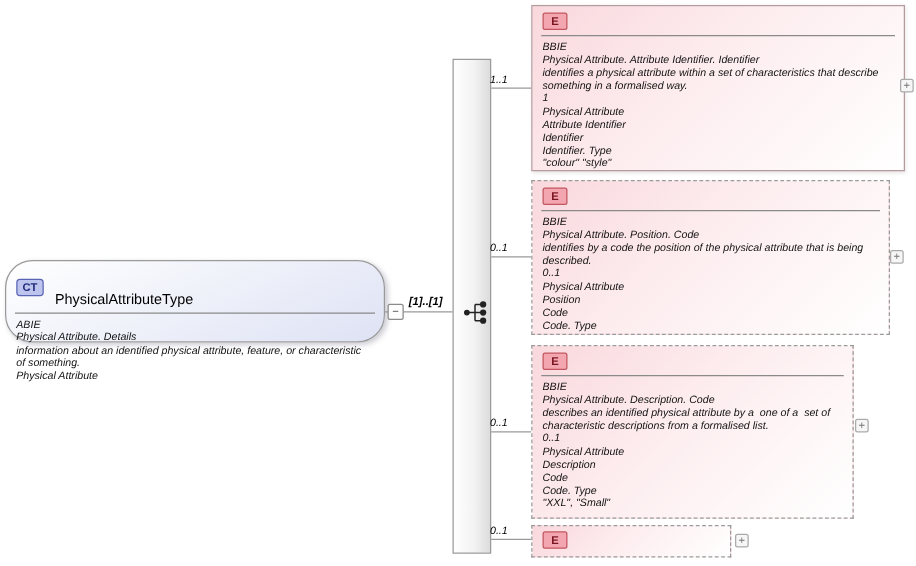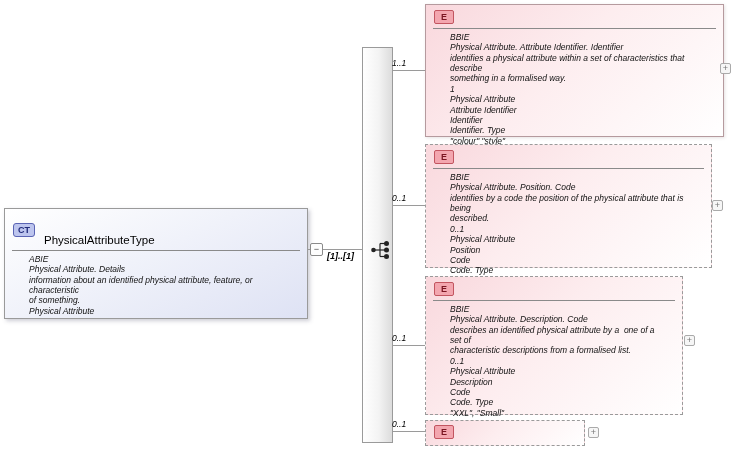--- a/index.html
+++ b/index.html
@@ -3,36 +3,36 @@
 <meta charset="utf-8">
 <style>
   * { margin: 0; padding: 0; box-sizing: border-box; }
   body { background: #fff; font-family: "Liberation Sans", sans-serif; }
   .canvas {
     position: relative; width: 733px; height: 453px;
     background: #fff; overflow: hidden;
   }
   
   .ct-box {
-    position: absolute; left: 4px; top: 208px; width: 304px; height: 111px;
-    border: 1px solid #9a9a9a; border-radius: 0;
+    position: absolute; left: 4px; top: 208px; width: 304px; height: 66px;
+    border: 1px solid #9a9a9a; border-radius: 22px;
     background: linear-gradient(155deg, #ffffff 0%, #f0f2fa 45%, #dee2f4 100%);
     box-shadow: 2px 2px 4px rgba(60,60,90,0.25);
   }
   .ct-header { display: flex; align-items: center; padding: 5px 8px 3px 8px; }
   .ct-badge {
     display: inline-block; width: 22px; text-align: center;
     font-size: 9px; font-weight: bold; color: #202a7a;
     background: #bdc5ee; border: 1px solid #5a64b4; border-radius: 3px;
     padding: 1px 0; margin-right: 9px;
   }
   .ct-title { font-size: 11.5px; font-weight: normal; color: #000; white-space: pre; margin-top: 20px; }
   .ct-sep { border-top: 1px solid #8a8a8a; margin: 1px 7px 0 7px; }
   .annotation {
-    padding: 3px 24px; font-size: 8.5px; font-style: italic;
+    padding: 3px 8px; font-size: 8.5px; font-style: italic;
     color: #111; line-height: 1.22; white-space: pre-wrap;
   }
   
   .e-box {
     position: absolute; left: 425px;
     background: linear-gradient(135deg, #f9d8dd 0%, #fdedef 45%, #ffffff 100%);
   }
   .e-solid { border: 1px solid #b59a9e; box-shadow: 1px 1px 3px rgba(90,60,60,0.15); }
   .e-dashed { border: 1px dashed #9a9a9a; }
   .e-header { display: flex; align-items: center; padding: 5px 8px 3px 8px; }
@@ -86,21 +86,21 @@
     <div class="ct-sep"></div>
     <div class="annotation">ABIE
 Physical Attribute. Details
 information about an identified physical attribute, feature, or characteristic
 of something.
 Physical Attribute</div>
   </div>
 
   <div class="h-line" style="left:308px; top:249px; width:54px;"></div>
   <div class="collapse-btn">−</div>
-  <div class="seq-card-label" style="left:327px; top:251px;">[1]..[1]</div>
+  <div class="seq-card-label" style="left:327px; top:236px;">[1]..[1]</div>
 
   <div class="compositor-bar"></div>
   <svg class="seq-icon" width="24" height="22" viewBox="0 0 24 22">
     <line x1="3" y1="11" x2="10" y2="11" stroke="#222" stroke-width="1.2"></line>
     <line x1="10" y1="4.5" x2="10" y2="17.5" stroke="#222" stroke-width="1.2"></line>
     <line x1="10" y1="4.5" x2="15" y2="4.5" stroke="#222" stroke-width="1.2"></line>
     <line x1="10" y1="17.5" x2="15" y2="17.5" stroke="#222" stroke-width="1.2"></line>
     <line x1="10" y1="11" x2="15" y2="11" stroke="#222" stroke-width="1.2"></line>
     <circle cx="3.5" cy="11" r="2.3" fill="#222"></circle>
     <circle cx="16.5" cy="4.5" r="2.5" fill="#222"></circle>

